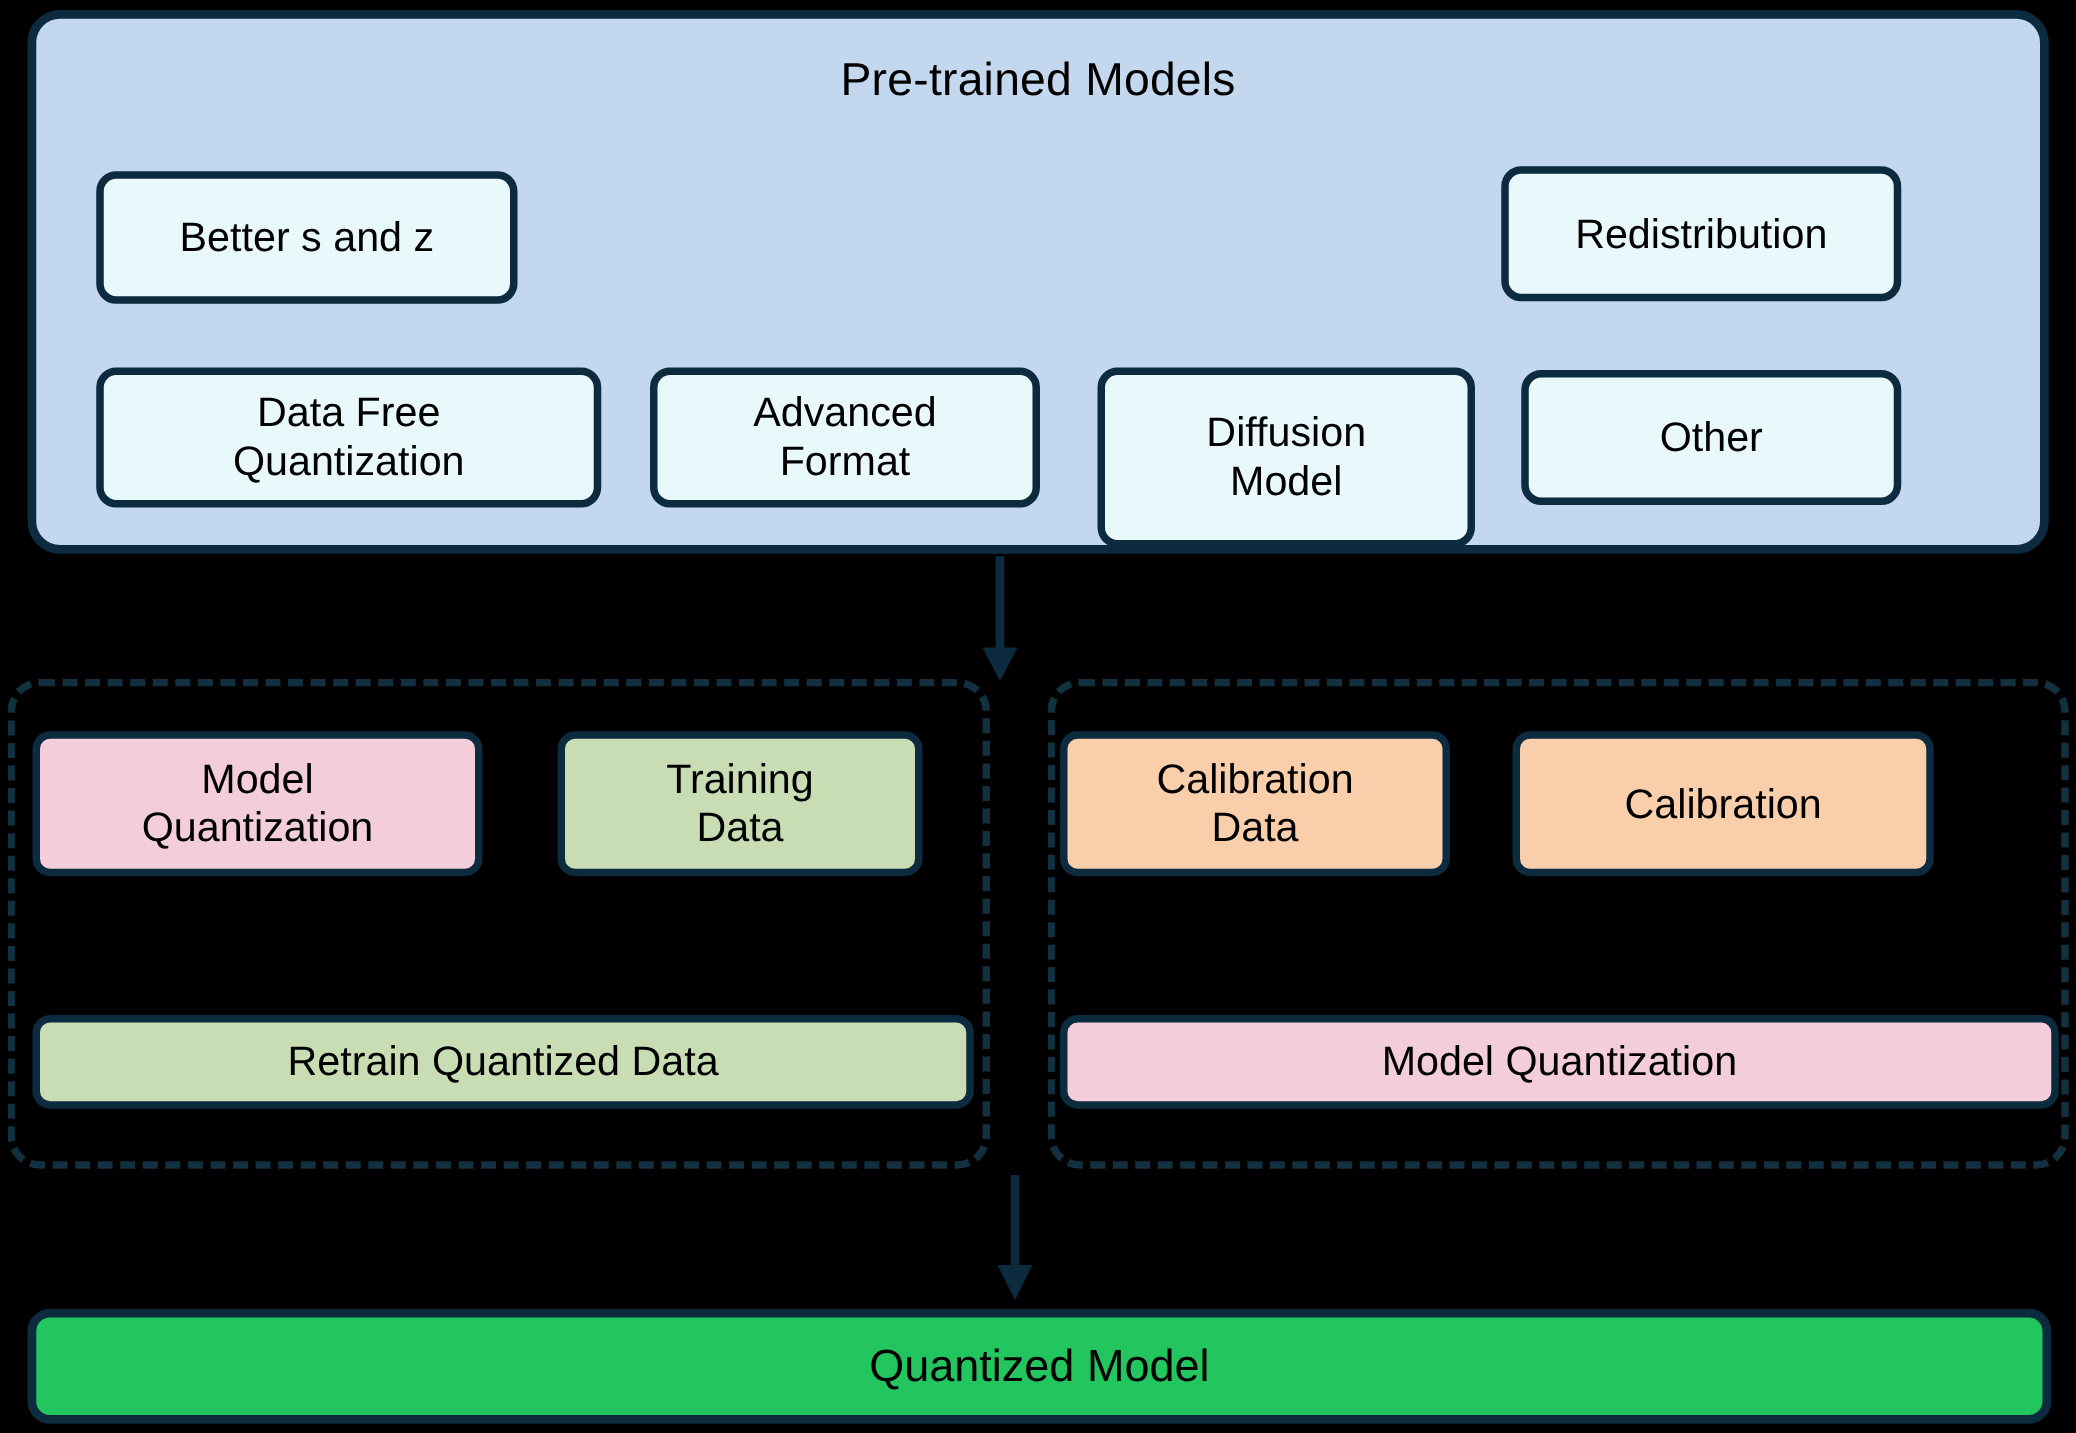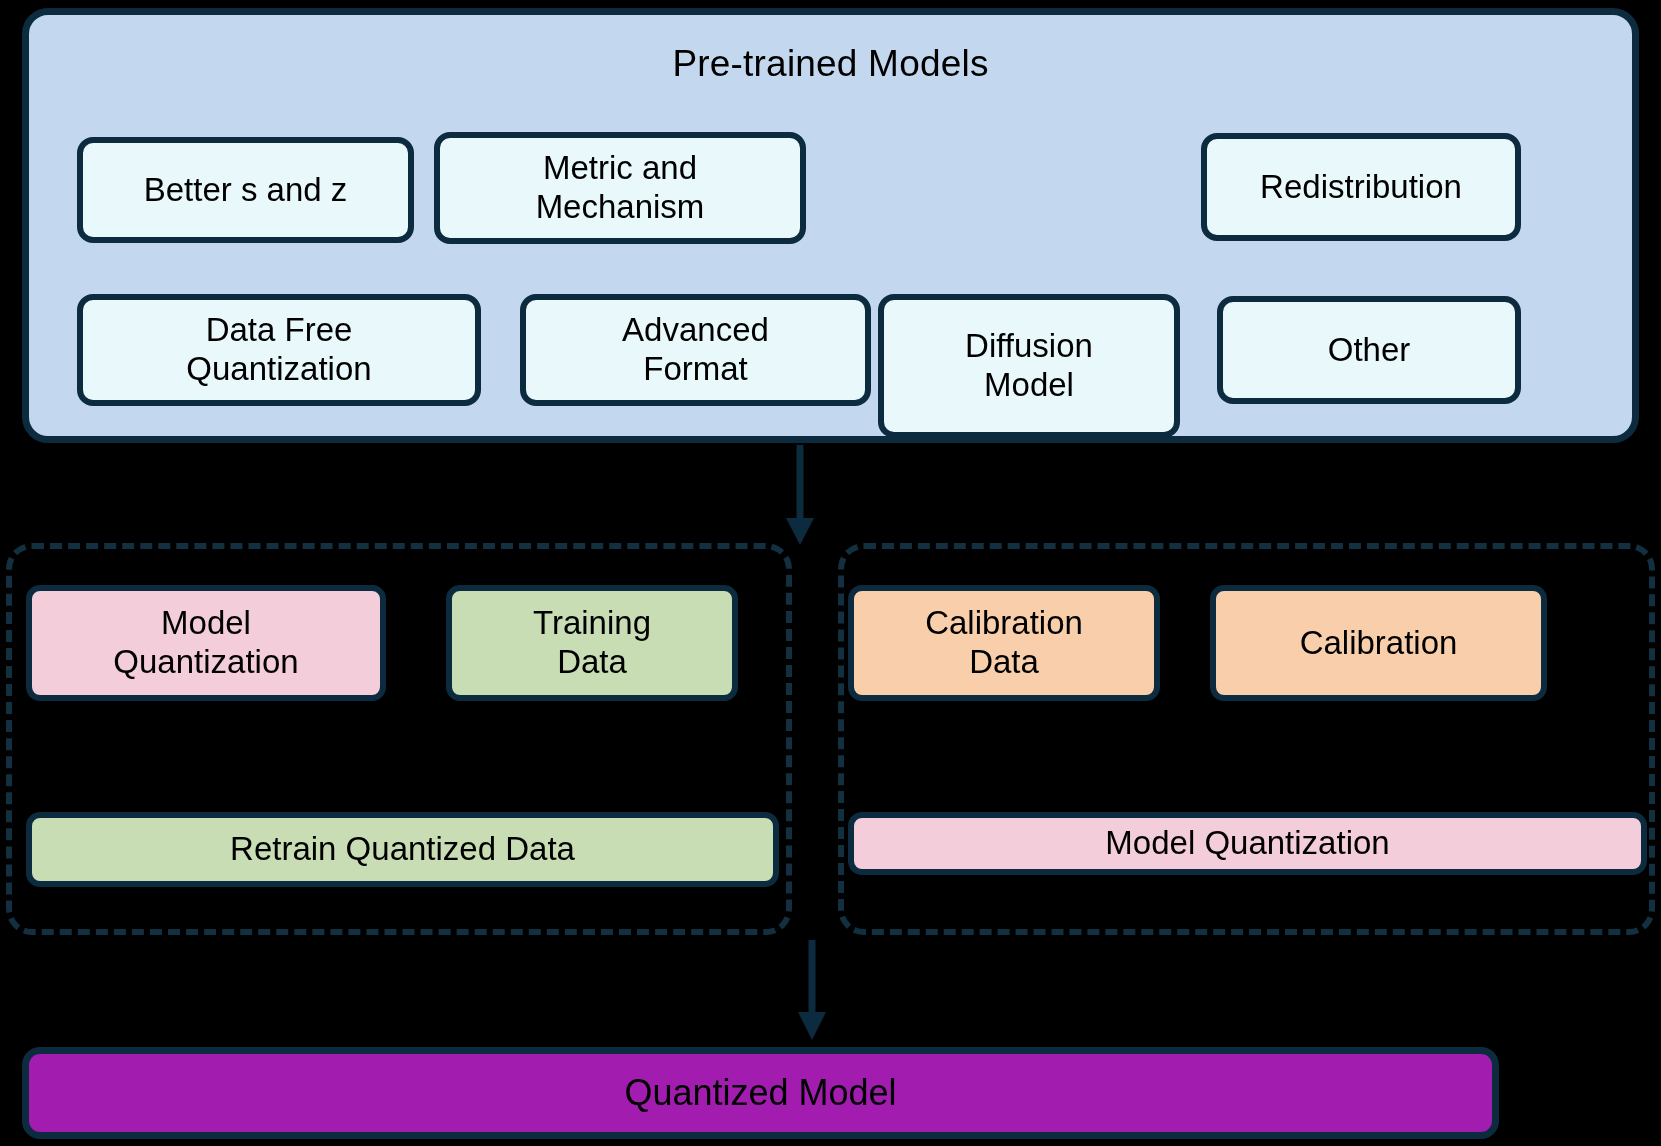--- a/index.html
+++ b/index.html
@@ -88,24 +88,24 @@
   }
   .fill-pink  { background: #f3cdd9; }
   .fill-green { background: #c9ddb5; }
   .fill-peach { background: #f9cfab; }
 
   
   .quantized-box {
     position: absolute;
     left: 22px;
     top: 1047px;
-    width: 1477px;
+    width: 1619px;
     height: 92px;
     box-sizing: border-box;
-    background: #a21caf;
+    background: #22c55e;
     border: 7px solid #0d2b3e;
     border-radius: 18px;
     display: flex;
     align-items: center;
     justify-content: center;
     font-size: 36px;
     color: #000000;
   }
 
   
@@ -118,49 +118,48 @@
 </head>
 <body>
 
 <div class="stage">
 
   <div class="pretrained-panel">
     <div class="panel-title">Pre-trained Models</div>
 
     <div class="method-box" style="left:48px; top:122px; width:337px; height:106px;">Better s and z</div>
 
-    <div class="method-box" style="left:405px; top:117px; width:372px; height:112px;">Metric and<br>Mechanism</div>
 
 
     <div class="method-box" style="left:1172px; top:118px; width:320px; height:108px;">Redistribution</div>
 
     <div class="method-box" style="left:48px; top:279px; width:404px; height:112px;">Data Free<br>Quantization</div>
 
-    <div class="method-box" style="left:491px; top:279px; width:351px; height:112px;">Advanced<br>Format</div>
+    <div class="method-box" style="left:491px; top:279px; width:312px; height:112px;">Advanced<br>Format</div>
 
     <div class="method-box" style="left:849px; top:279px; width:302px; height:144px;">Diffusion<br>Model</div>
 
     <div class="method-box" style="left:1188px; top:281px; width:304px; height:108px;">Other</div>
   </div>
 
   <div class="dashed-group" style="left:6px; top:543px; width:786px; height:392px;"></div>
 
   <div class="flow-box fill-pink" style="left:26px; top:585px; width:360px; height:116px;">Model<br>Quantization</div>
 
   <div class="flow-box fill-green" style="left:446px; top:585px; width:292px; height:116px;">Training<br>Data</div>
 
   <div class="flow-box fill-green" style="left:26px; top:812px; width:753px; height:75px;">Retrain Quantized Data</div>
 
   <div class="dashed-group" style="left:838px; top:543px; width:817px; height:392px;"></div>
 
   <div class="flow-box fill-peach" style="left:848px; top:585px; width:312px; height:116px;">Calibration<br>Data</div>
 
   <div class="flow-box fill-peach" style="left:1210px; top:585px; width:337px; height:116px;">Calibration</div>
 
-  <div class="flow-box fill-pink" style="left:848px; top:812px; width:799px; height:63px;">Model Quantization</div>
+  <div class="flow-box fill-pink" style="left:848px; top:812px; width:799px; height:75px;">Model Quantization</div>
 
   <svg class="connector-layer" width="1661" height="1146">
 
     <path d="M 800 445 L 800 530" stroke="#0d2b3e" stroke-width="7" fill="none"></path>
     <path d="M 800 545 L 786 518 L 814 518 Z" fill="#0d2b3e"></path>
 
     <path d="M 812 940 L 812 1020" stroke="#0d2b3e" stroke-width="7" fill="none"></path>
     <path d="M 812 1040 L 798 1012 L 826 1012 Z" fill="#0d2b3e"></path>
   </svg>
 

